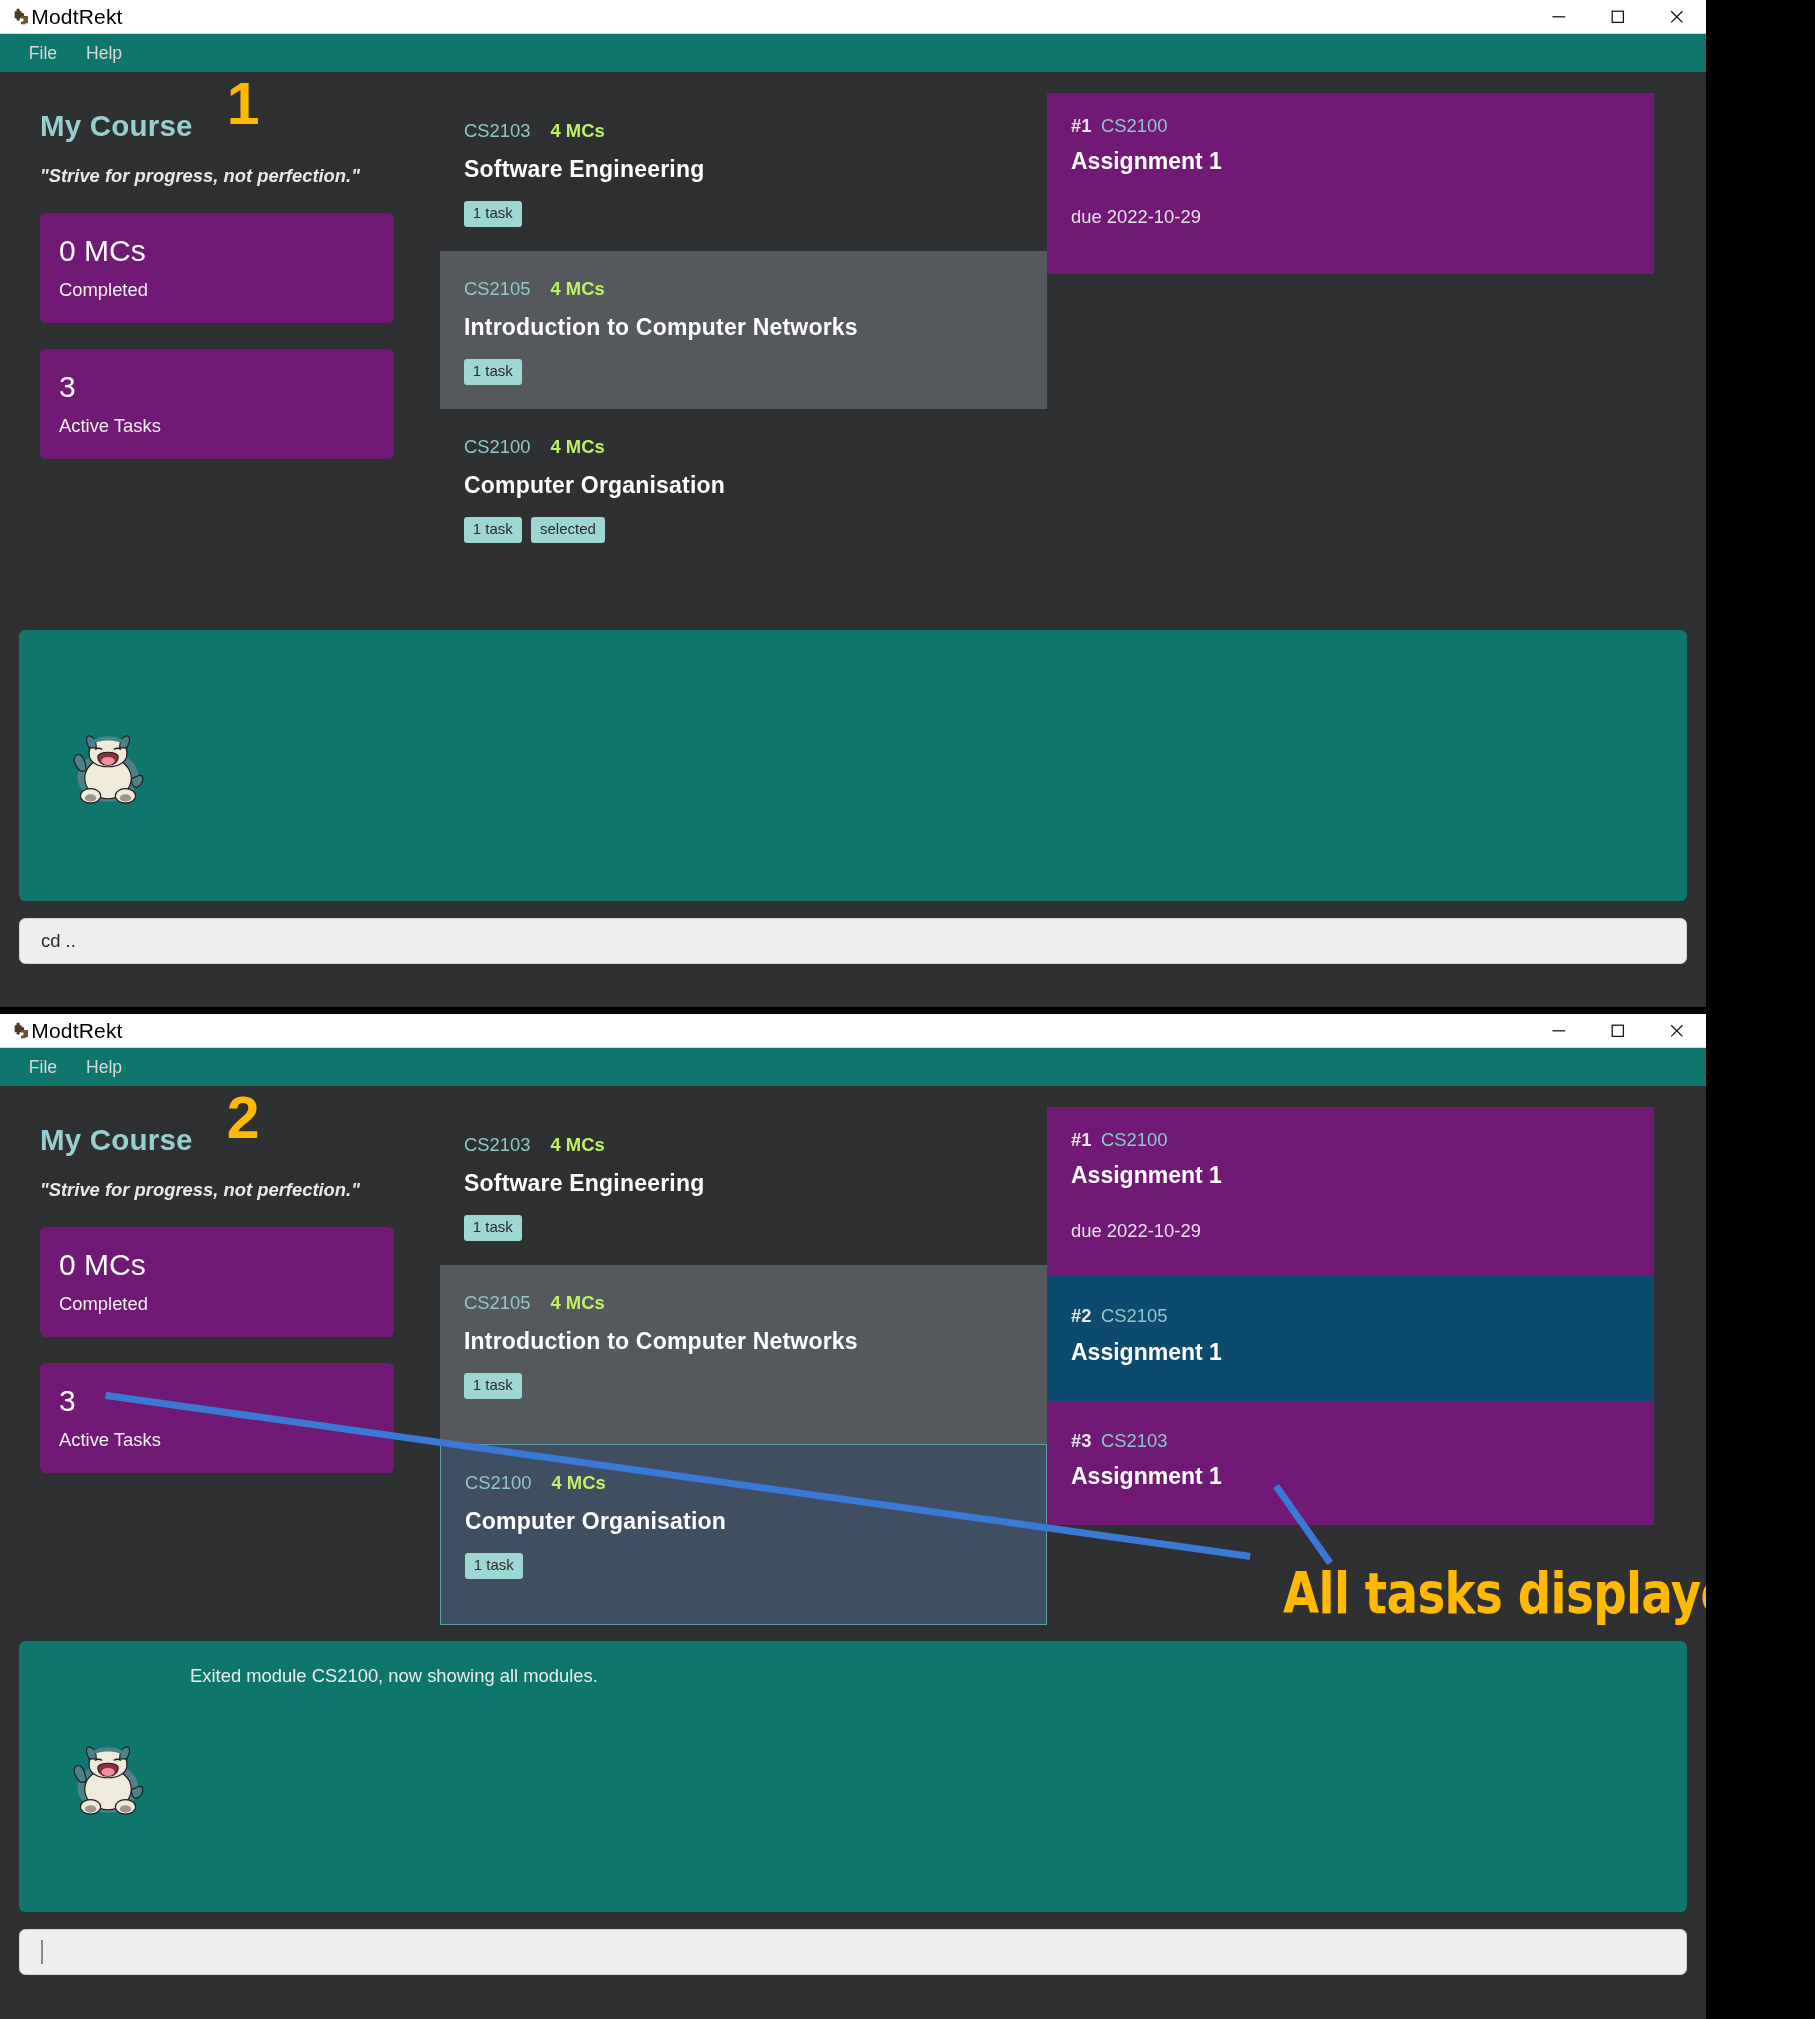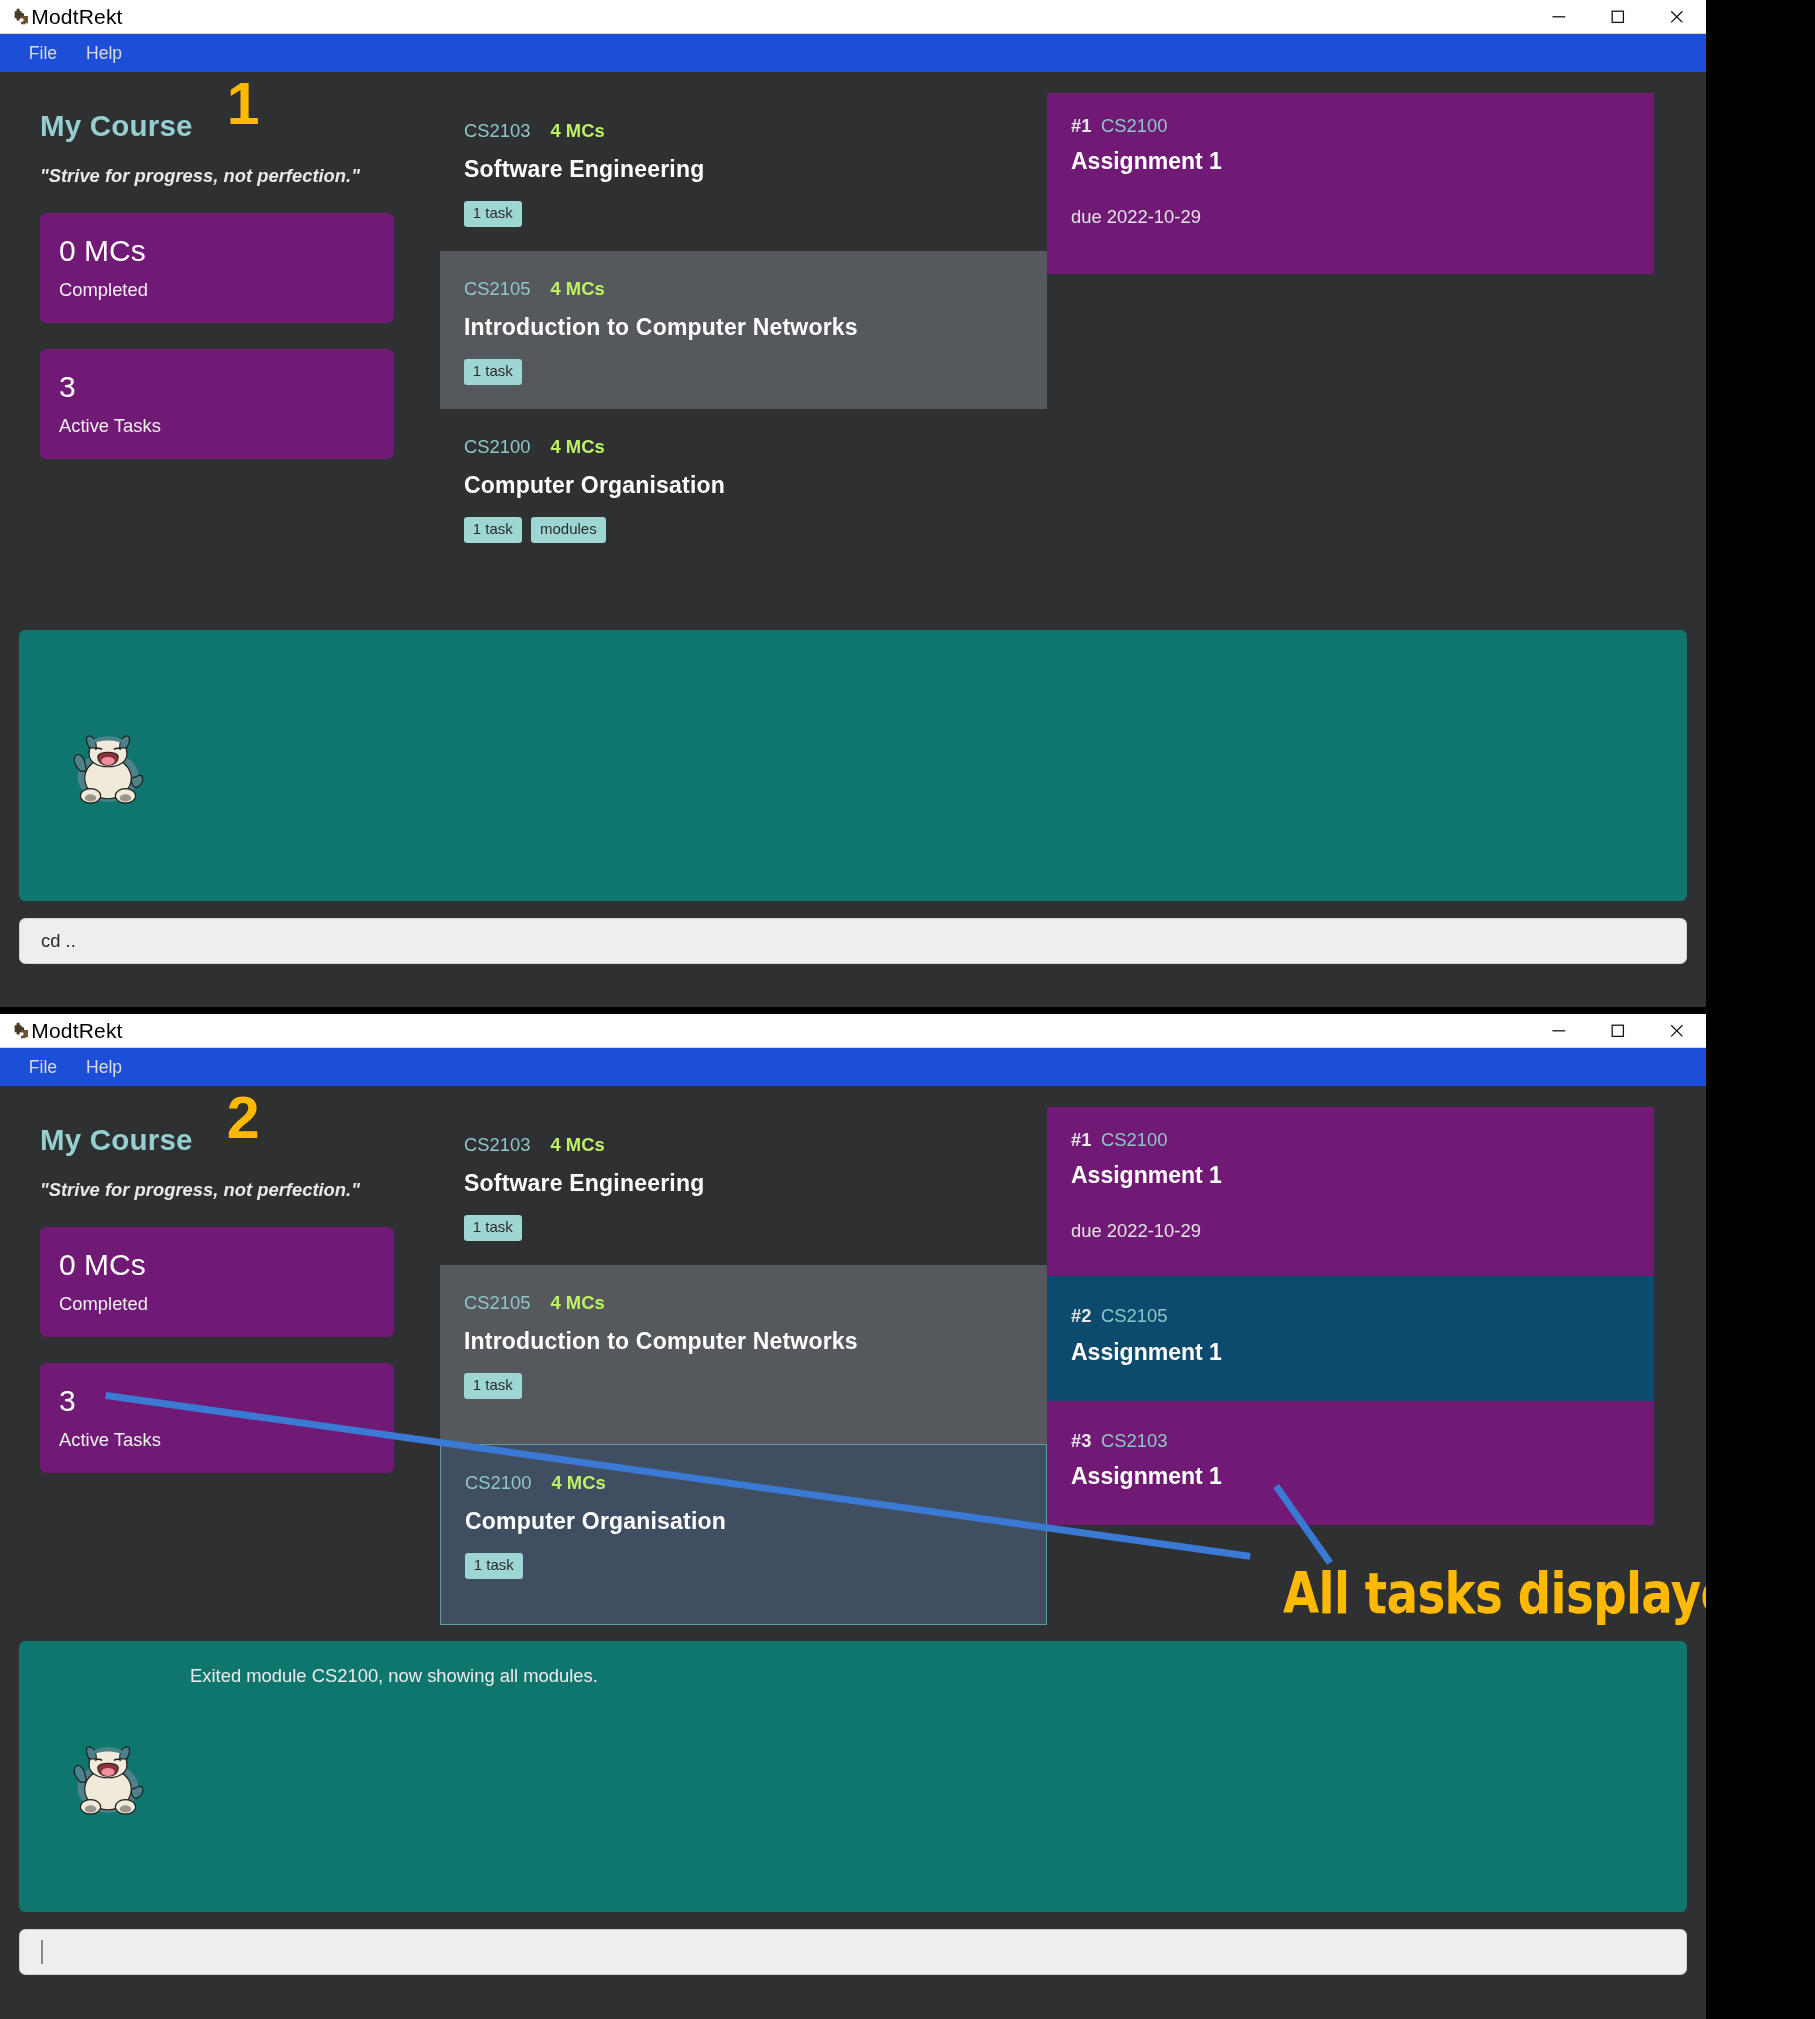--- a/index.html
+++ b/index.html
@@ -22,21 +22,21 @@
   }
   .win-icon { margin-left: 11.2px; width: 19px; height: 19px; position: relative; flex: none; }
   .win-title { margin-left: 1px; font-size: 21px; color: #000000; letter-spacing: 0.2px; }
   .title-spacer { flex: 1; }
   .ctrl {
     width: 59px; height: 34px; display: flex; align-items: center; justify-content: center;
     color: #141414;
   }
   .ctrl svg { display: block; }
 
-  .menubar { height: 38px; background: #1d4ed8; display: flex; align-items: center; padding-left: 14.4px; }
+  .menubar { height: 38px; background: #0f766e; display: flex; align-items: center; padding-left: 14.4px; }
   .menu-item { font-size: 17.6px; color: #d9d9d9; padding: 4.8px 14.4px; }
 
   .appbody { background: #2f3032; padding: 0; position: relative; }
 
   
   .columns { display: flex; padding: 21px 19px 0 19px; gap: 0; }
   .col-left   { width: 421px; flex: none; padding-left: 21px; }
   .col-mid    { width: 607px; flex: none; }
   .col-right  { width: 607px; flex: none; }
 
@@ -182,21 +182,21 @@
               <span class="badge">1 task</span>
             </div>
           </div>
           <div class="mod-card" style="padding-bottom:53px;">
             <div class="mod-meta">
               <span>CS2100</span><span class="mcs">4 MCs</span>
             </div>
             <div class="mod-name">Computer Organisation</div>
             <div class="badges">
               <span class="badge">1 task</span>
-              <span class="badge">modules</span>
+              <span class="badge">selected</span>
             </div>
           </div>
         </div>
 
         <div class="col-right">
           <div class="task-card" style="padding-bottom:46px;">
             <div class="task-idx">
               <span>#1</span><span class="code">CS2100</span>
             </div>
             <div class="task-name">Assignment 1</div>

